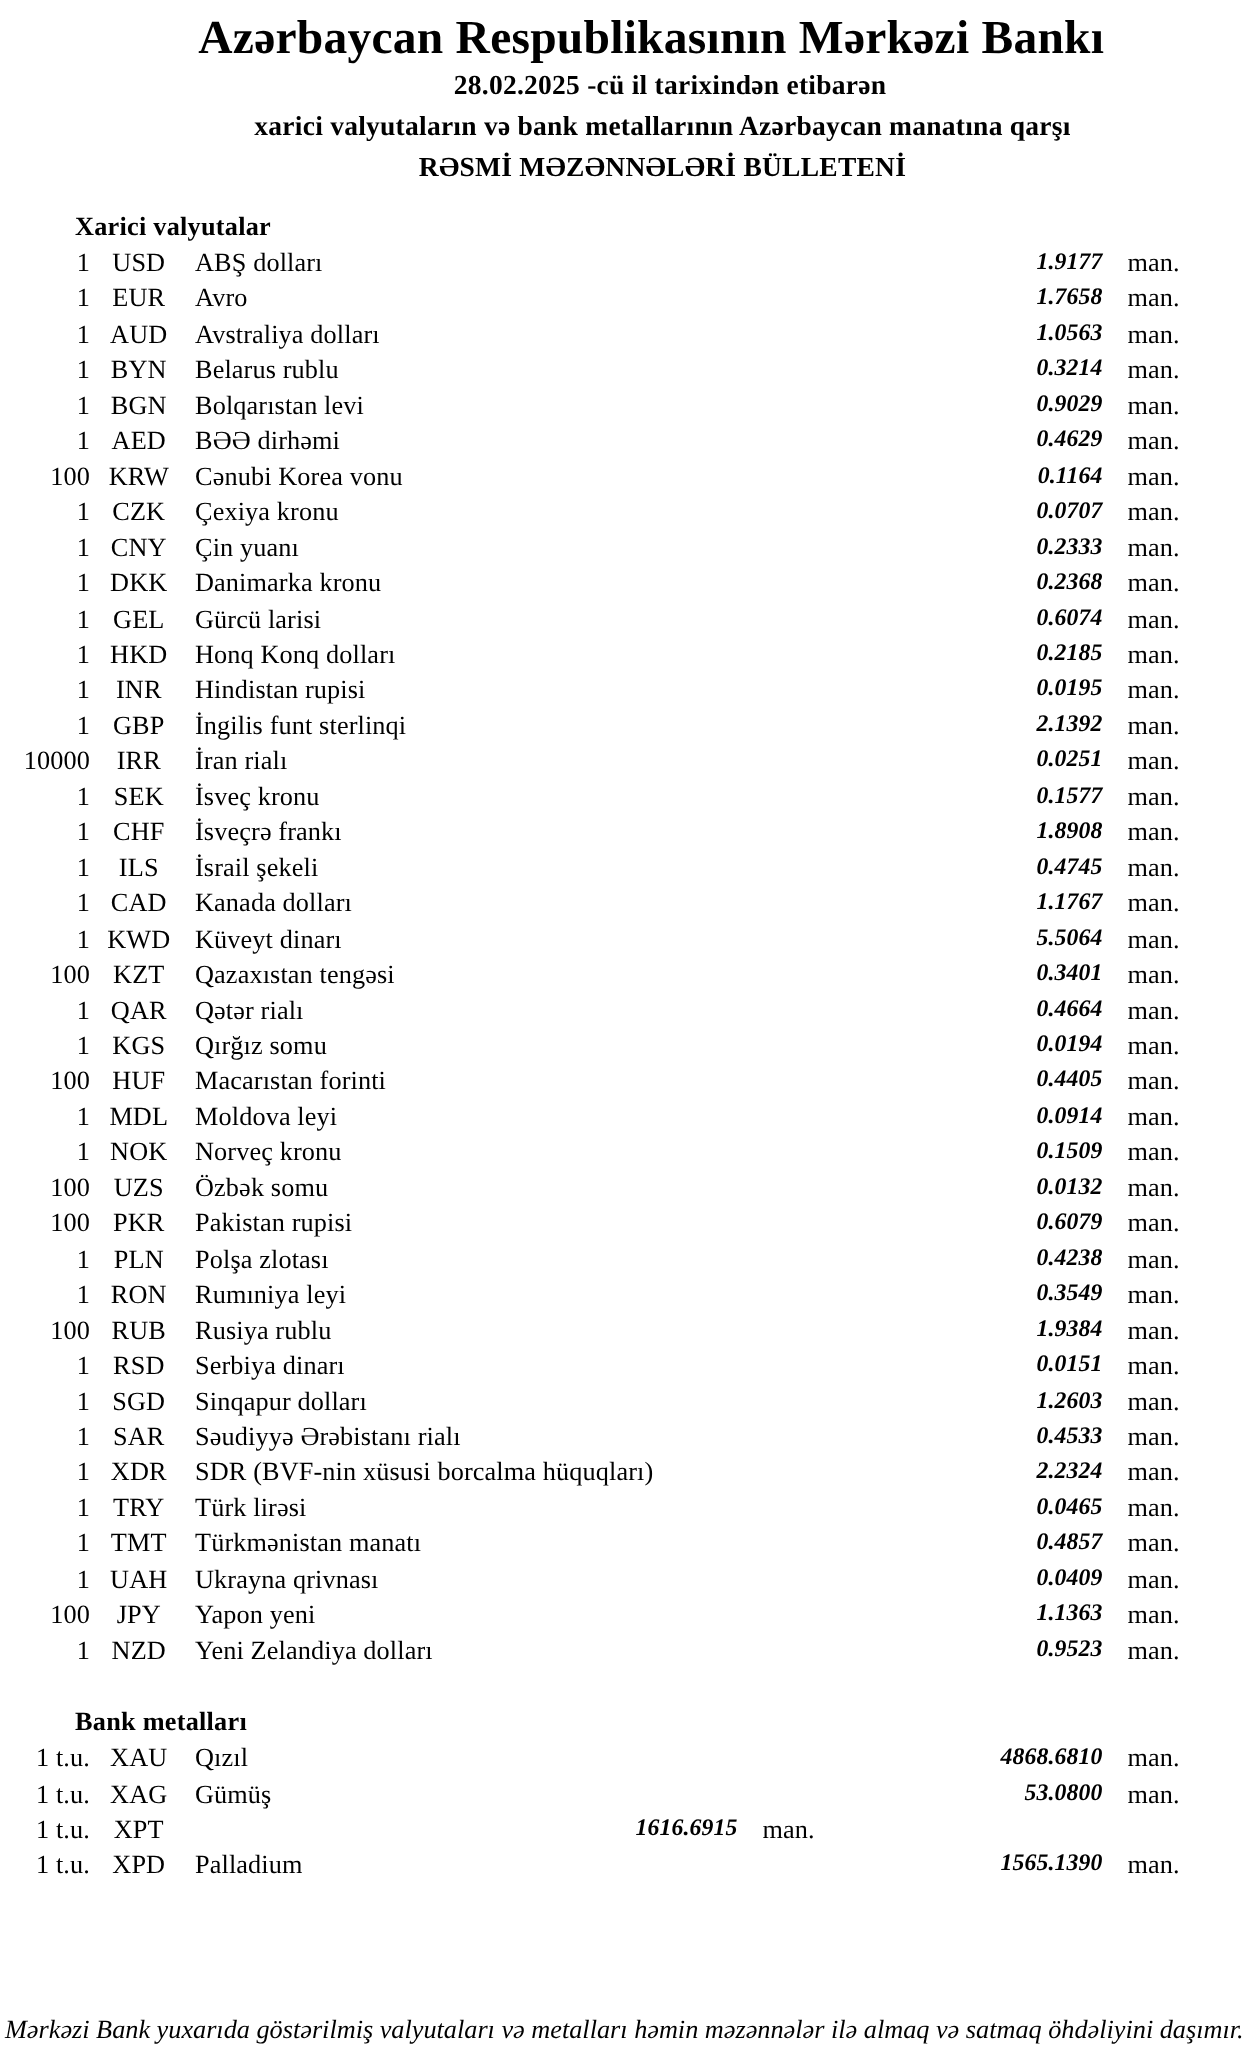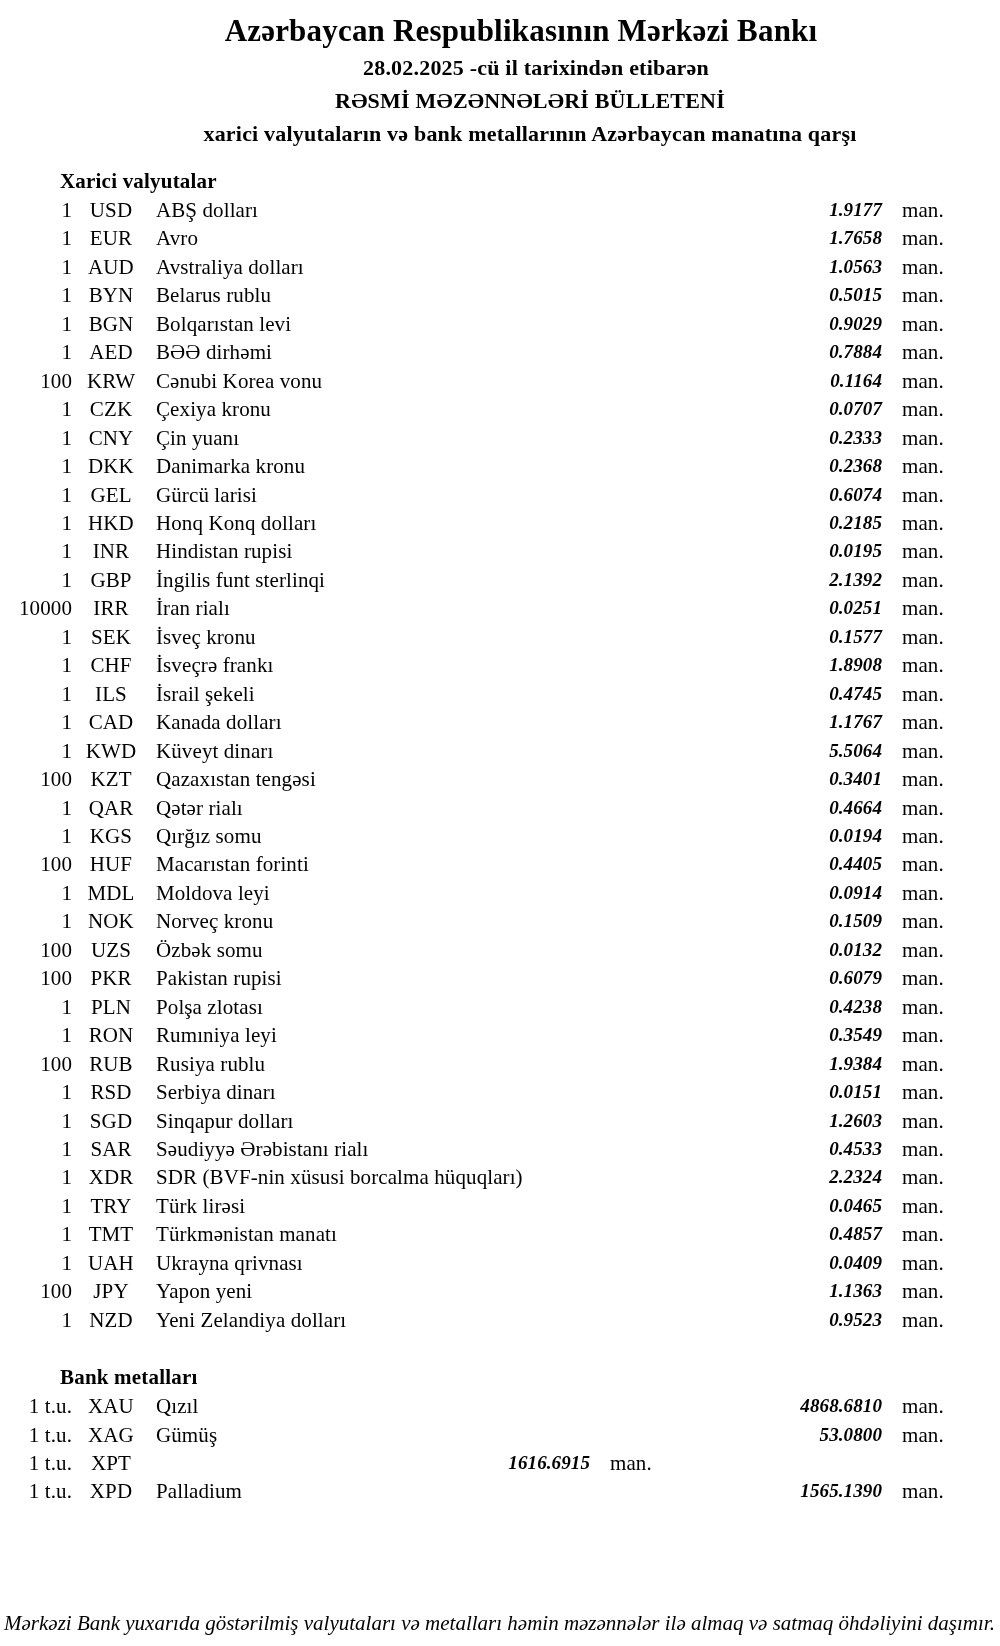--- a/index.html
+++ b/index.html
@@ -13,21 +13,21 @@
     height: 1646px;
     background: #ffffff;
     color: #000000;
     font-family: "Liberation Serif", "DejaVu Serif", serif;
     overflow: hidden;
   }
   
   .bank-title {
     padding: 12px 0 0 42px;
     text-align: center;
-    font-size: 31px;
+    font-size: 38px;
     font-weight: bold;
     line-height: 37px;
     letter-spacing: 0.2px;
   }
   .sub-line {
     text-align: center;
     font-weight: bold;
     font-size: 22px;
     line-height: 33px;
     letter-spacing: 0.2px;
@@ -76,23 +76,23 @@
 </style>
 </head>
 <body>
 
 <div class="page">
 
   <div class="bank-title">Azərbaycan Respublikasının Mərkəzi Bankı</div>
 
   <div class="sub-line sub-date">28.02.2025 -cü il tarixindən etibarən</div>
 
+  <div class="sub-line sub-2">xarici valyutaların və bank metallarının Azərbaycan manatına qarşı</div>
+
   <div class="sub-line sub-3">RƏSMİ MƏZƏNNƏLƏRİ BÜLLETENİ</div>
-
-  <div class="sub-line sub-2">xarici valyutaların və bank metallarının Azərbaycan manatına qarşı</div>
 
   <div class="section-title currencies">Xarici valyutalar</div>
 
   <div class="rate-list" id="currency-list">
   <div class="row">
     <span class="cell-qty">1</span>
     <span class="cell-code">USD</span>
     <span class="cell-name">ABŞ dolları</span>
     <span class="cell-rate">1.9177</span>
     <span class="cell-unit">man.</span>
@@ -111,37 +111,37 @@
     <span class="cell-code">AUD</span>
     <span class="cell-name">Avstraliya dolları</span>
     <span class="cell-rate">1.0563</span>
     <span class="cell-unit">man.</span>
   </div>
 
   <div class="row">
     <span class="cell-qty">1</span>
     <span class="cell-code">BYN</span>
     <span class="cell-name">Belarus rublu</span>
-    <span class="cell-rate">0.5015</span>
+    <span class="cell-rate">0.3214</span>
     <span class="cell-unit">man.</span>
   </div>
 
   <div class="row">
     <span class="cell-qty">1</span>
     <span class="cell-code">BGN</span>
     <span class="cell-name">Bolqarıstan levi</span>
     <span class="cell-rate">0.9029</span>
     <span class="cell-unit">man.</span>
   </div>
 
   <div class="row">
     <span class="cell-qty">1</span>
     <span class="cell-code">AED</span>
     <span class="cell-name">BƏƏ dirhəmi</span>
-    <span class="cell-rate">0.7884</span>
+    <span class="cell-rate">0.4629</span>
     <span class="cell-unit">man.</span>
   </div>
 
   <div class="row">
     <span class="cell-qty">100</span>
     <span class="cell-code">KRW</span>
     <span class="cell-name">Cənubi Korea vonu</span>
     <span class="cell-rate">0.1164</span>
     <span class="cell-unit">man.</span>
   </div>

